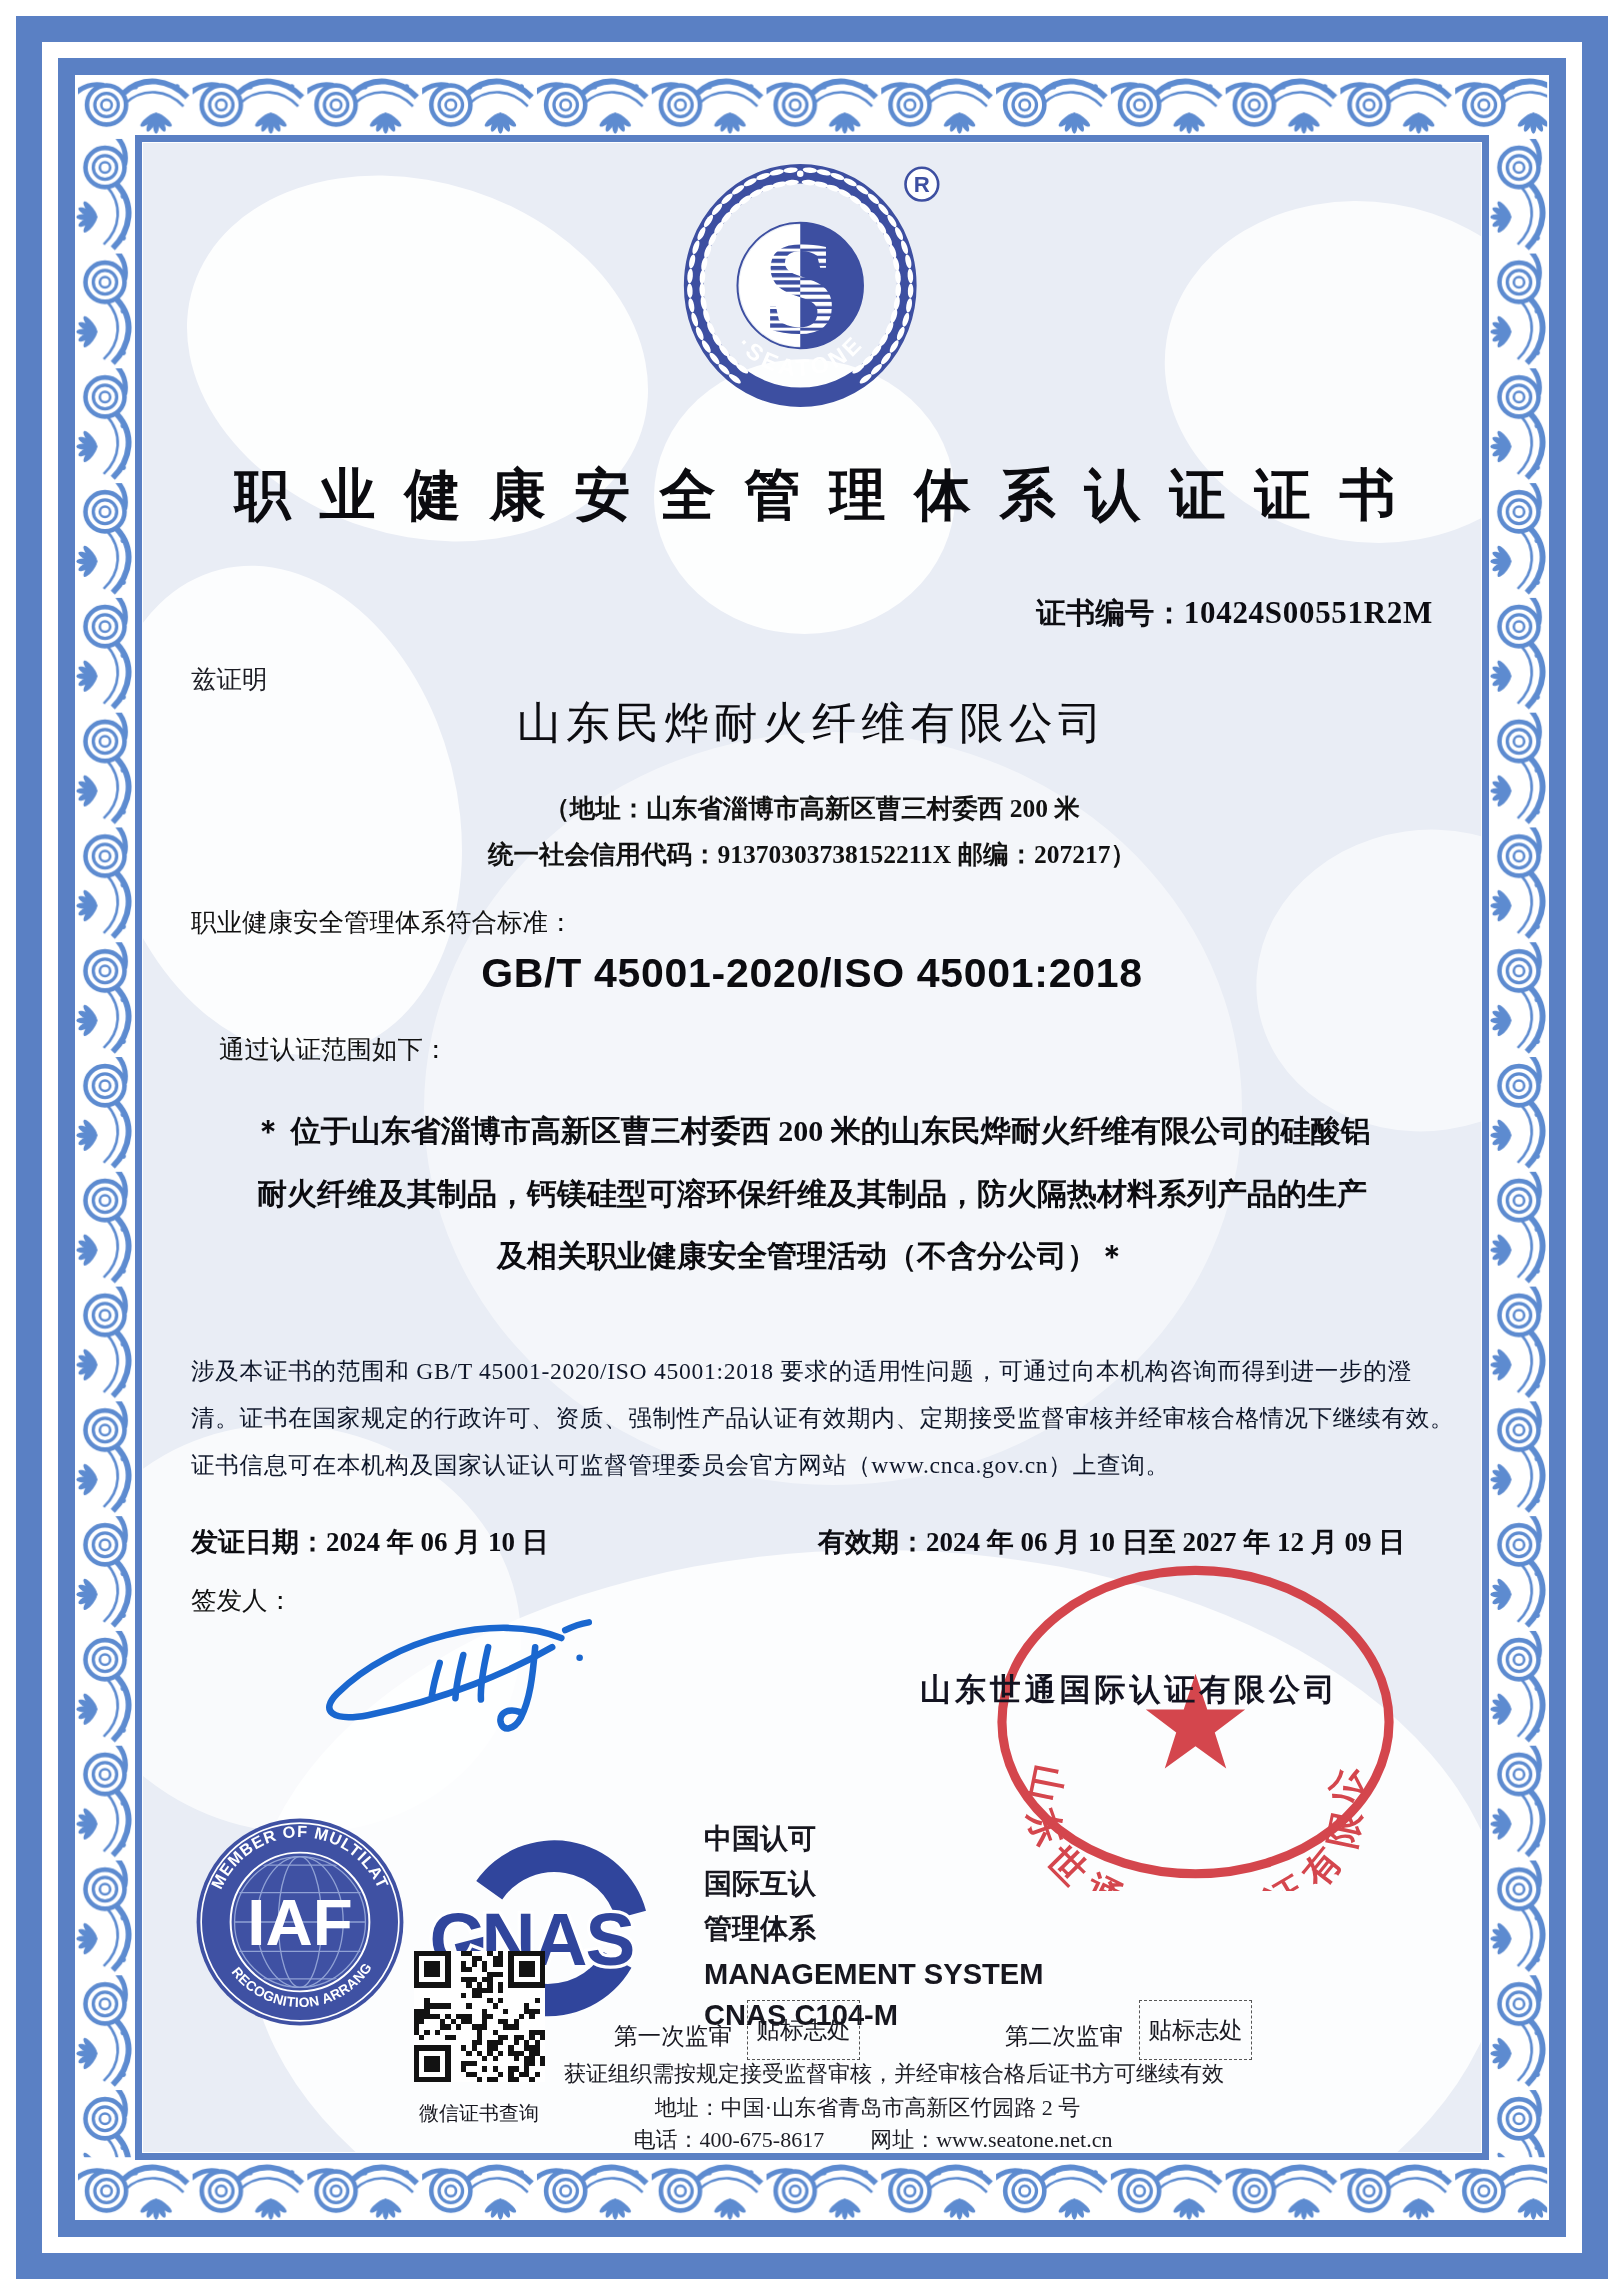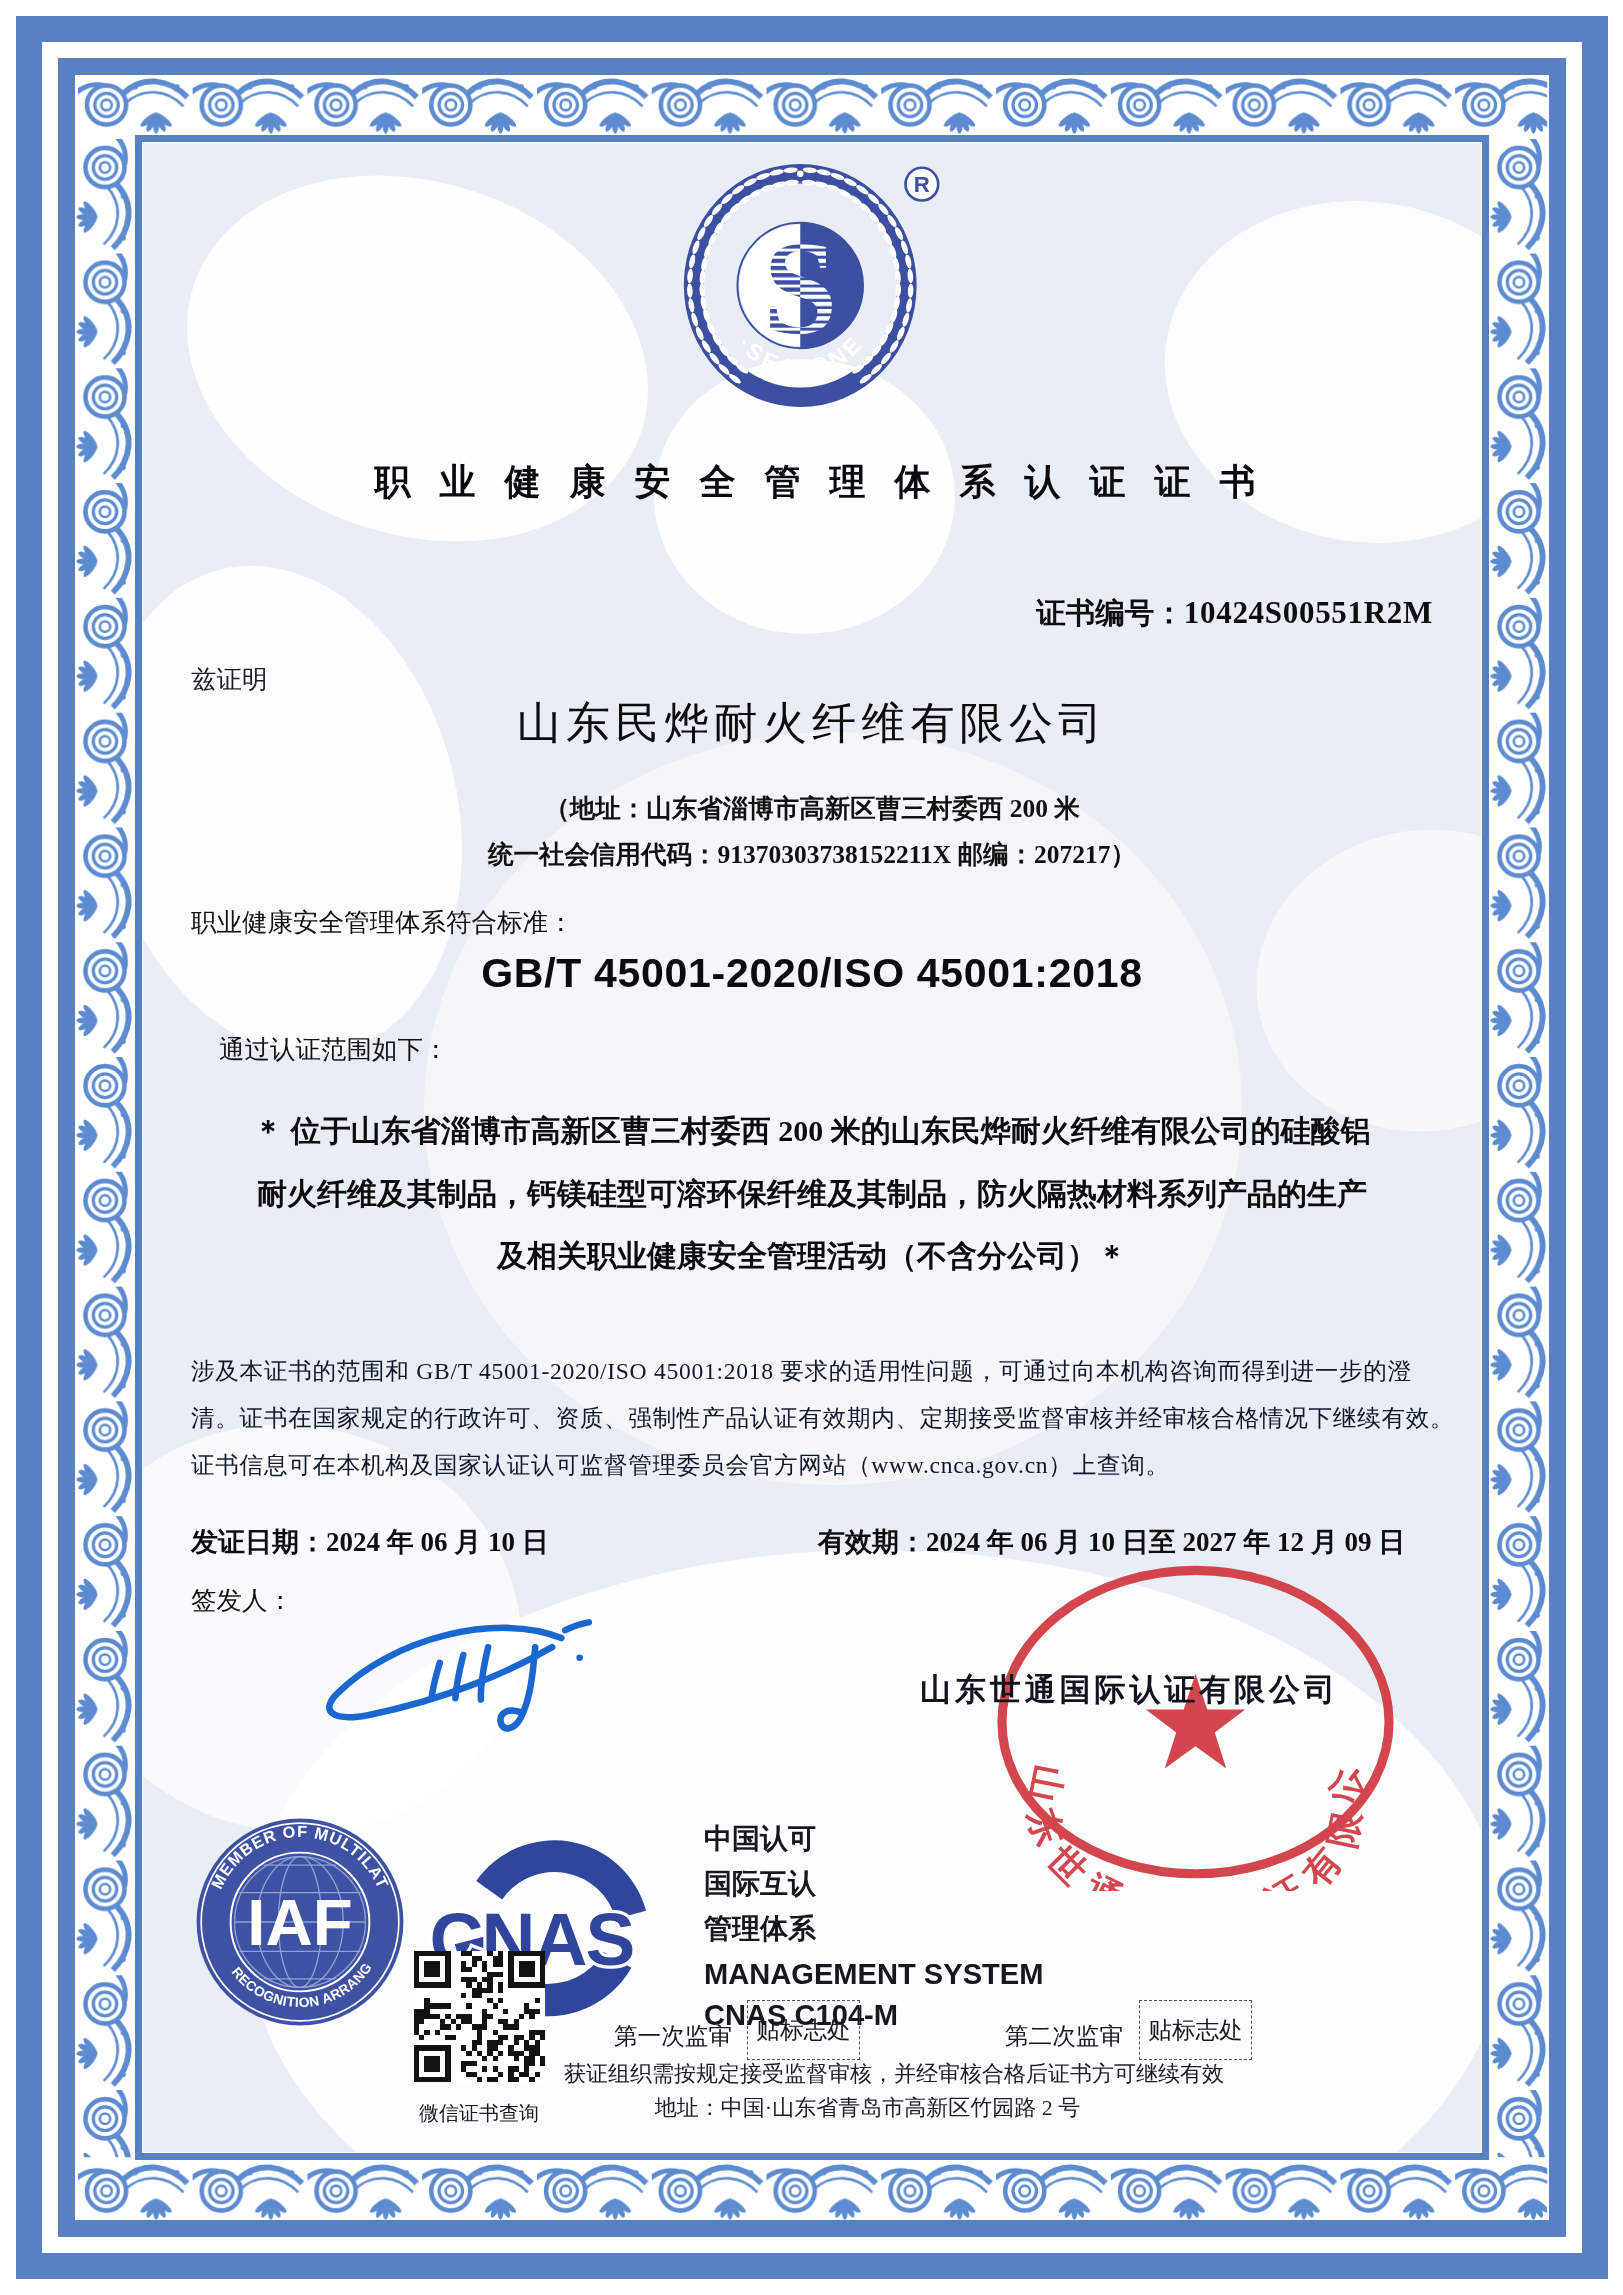--- a/index.html
+++ b/index.html
@@ -10,21 +10,21 @@
   
   .band{position:absolute;pointer-events:none;}
   .band-a{inset:15.7px;border:26px solid #5a80c4;}
   .band-b{inset:58px;border:17px solid #5a80c4;}
   .band-c{inset:135px;border:7.9px solid #5a80c4;}
   .strip{position:absolute;}
   
   .paper{position:absolute;inset:143px;background:#e9edf5;overflow:hidden;}
   .blob{position:absolute;background:#ffffff;border-radius:50%;}
   
-  .title{left:0;right:0;top:458px;text-align:center;font-size:36px;font-weight:700;
+  .title{left:0;right:0;top:458px;text-align:center;font-size:56px;font-weight:700;
          letter-spacing:29px;padding-left:35px;color:#0b0b0f;}
   .certno{top:594px;right:191px;font-size:29.5px;font-weight:700;color:#0d0d12;}
   .certno .num{font-size:31px;letter-spacing:0.7px;}
   .certify{left:191px;top:662px;font-size:25.5px;color:#1c1c24;}
   .company{left:0;right:0;top:694px;text-align:center;font-size:44px;font-weight:400;letter-spacing:5.2px;color:#0c0c10;}
   .addr{left:0;right:0;top:791px;text-align:center;font-size:25.5px;font-weight:700;}
   .credit{left:0;right:0;top:837px;text-align:center;font-size:25.5px;font-weight:700;}
   .stdlabel{left:191px;top:905px;font-size:25.5px;}
   .gbt{left:0;right:0;top:950px;text-align:center;font-size:41px;font-weight:700;letter-spacing:0.7px;color:#0c0c10;}
   .scopelabel{left:191px;top:1032px;font-size:25.5px;margin-left:28px;}
@@ -483,15 +483,18 @@
   </svg>
   <div class="abs qrcap">微信证书查询</div>
 
   <div class="abs audlabel" style="left:614px">第一次监审</div>
   <div class="abs audbox" style="left:747px">贴标志处</div>
   <div class="abs audlabel" style="left:1005px">第二次监审</div>
   <div class="abs audbox" style="left:1139px">贴标志处</div>
 
   <div class="abs notice">获证组织需按规定接受监督审核，并经审核合格后证书方可继续有效</div>
   <div class="abs addrline">地址：中国·山东省青岛市高新区竹园路 2 号</div>
+  <div class="abs phoneline">
+    <span>电话：</span><span>400-675-8617</span><span class="gap"></span><span>网址：</span><span>www.seatone.net.cn</span>
+  </div>
 
 </div>
 
 
 </body></html>

